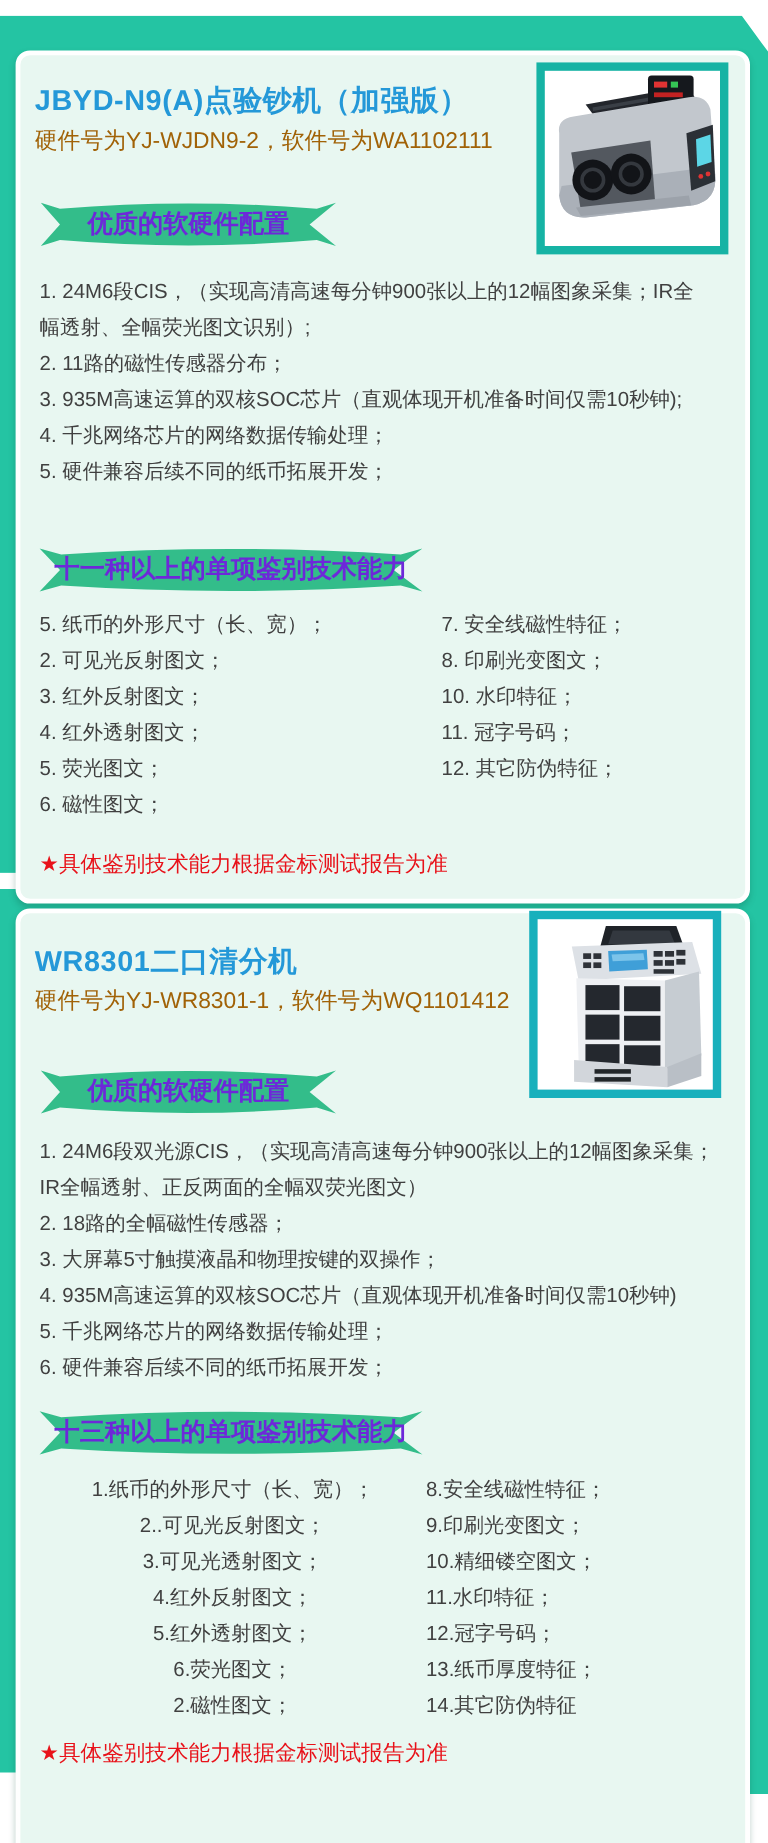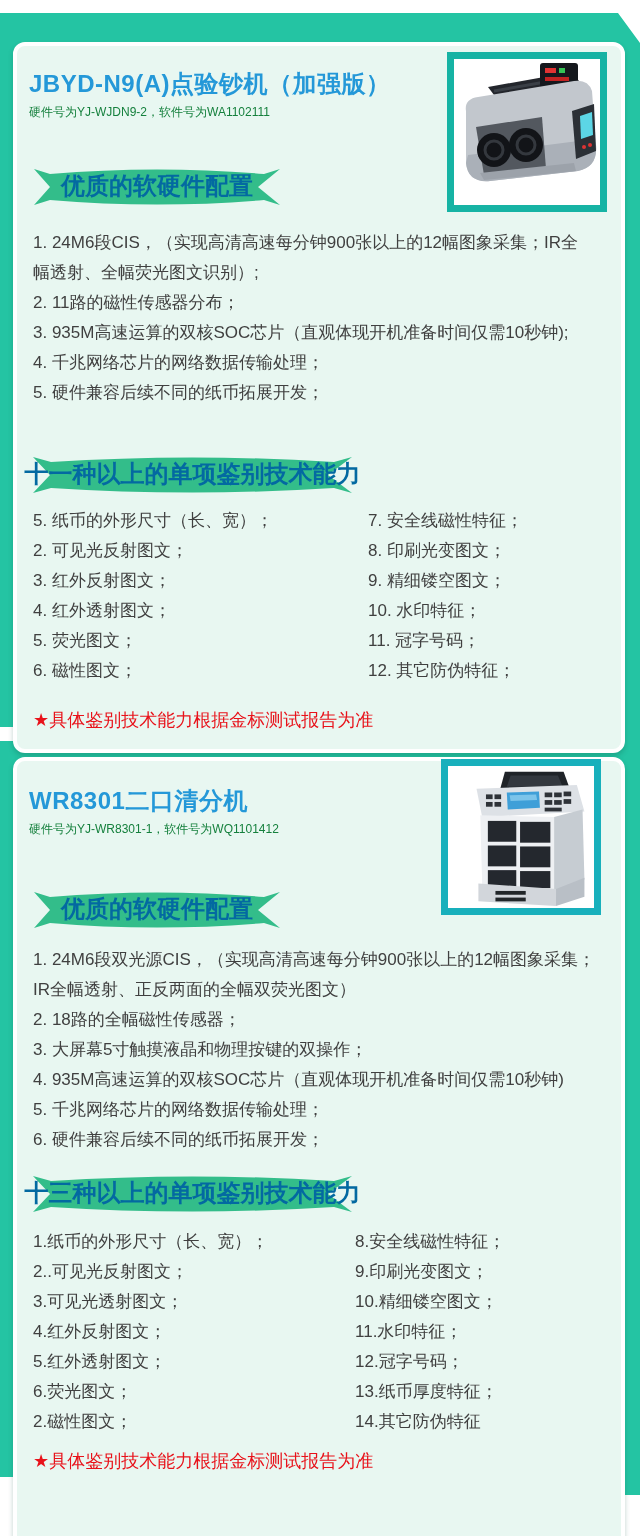--- a/index.html
+++ b/index.html
@@ -33,58 +33,58 @@
   .card1{top:42px;height:711px;}
   .card2{top:757px;height:854px;}
 
   .p-title{
     position:absolute;left:12px;font-size:24px;font-weight:bold;
     color:var(--title-blue,#2498d8);letter-spacing:.5px;white-space:nowrap;
   }
   .card1 .p-title{top:22px;}
   .card2 .p-title{top:24px;}
   .p-sub{
-    position:absolute;left:12px;font-size:12px;color:#15803d;white-space:nowrap;
+    position:absolute;left:12px;font-size:19px;color:#a16207;white-space:nowrap;
   }
   .card1 .p-sub{top:58px;}
   .card2 .p-sub{top:60px;}
 
   .photo-frame{
     position:absolute;background:#fff;box-sizing:border-box;
     border:7px solid var(--frame-teal,#16b3a4);
   }
   .frame1{top:6px;right:14px;width:160px;height:160px;}
   .frame2{top:-2px;right:20px;width:160px;height:156px;border-color:var(--frame-cyan,#18b0bc);}
   .photo-frame svg{display:block;width:100%;height:100%;}
 
   .ribbon{position:absolute;height:46px;}
   .ribbon svg{position:absolute;inset:0;width:100%;height:100%;}
   .ribbon .rb-label{
     position:absolute;inset:0;display:flex;align-items:center;justify-content:center;
-    color:#0369a1;font-size:24px;font-weight:bold;padding-bottom:2px;white-space:nowrap;
+    color:#6d28d9;font-size:21px;font-weight:bold;padding-bottom:2px;white-space:nowrap;
   }
   .ribbon-sm{left:15px;width:250px;}
   .ribbon-lg{left:14px;width:323px;}
   .card1 .rb-config{top:118px;}
   .card1 .rb-tech{top:406px;}
   .card2 .rb-config{top:126px;}
   .card2 .rb-tech{top:410px;}
 
   ul{list-style:none;margin:0;padding:0;}
   li{font-size:17px;line-height:30px;color:var(--text-dark,#404040);}
 
   .config-list{position:absolute;left:16px;}
   .card1 .config-list{top:182px;width:562px;}
   .card2 .config-list{top:184px;width:574px;}
 
   .tech-cols{position:absolute;left:16px;right:16px;display:flex;}
   .card1 .tech-cols{top:460px;}
   .card2 .tech-cols{top:466px;}
   .tech-left{width:335px;flex:0 0 auto;}
-  .card2 .tech-left{width:322px;}
+  .card2 .tech-left{width:322px;text-align:center;}
   .tech-right{flex:1 1 auto;}
 
   .note{
     position:absolute;left:16px;font-size:18px;color:var(--note-red,#e8121a);white-space:nowrap;
   }
   .card1 .note{top:662px;}
   .card2 .note{top:688px;}
 </style>
 </head>
 <body>
@@ -149,21 +149,20 @@
           <li>5. 纸币的外形尺寸（长、宽）；</li>
           <li>2. 可见光反射图文；</li>
           <li>3. 红外反射图文；</li>
           <li>4. 红外透射图文；</li>
           <li>5. 荧光图文；</li>
           <li>6. 磁性图文；</li>
         </ul>
       <ul class="tech-right">
           <li>7. 安全线磁性特征；</li>
           <li>8. 印刷光变图文；</li>
-          <li>9. 精细镂空图文；</li>
           <li>10. 水印特征；</li>
           <li>11. 冠字号码；</li>
           <li>12. 其它防伪特征；</li>
         </ul>
     </div>
 
     <div class="note">★具体鉴别技术能力根据金标测试报告为准</div>
   </div>
 
   <div class="card card2">

